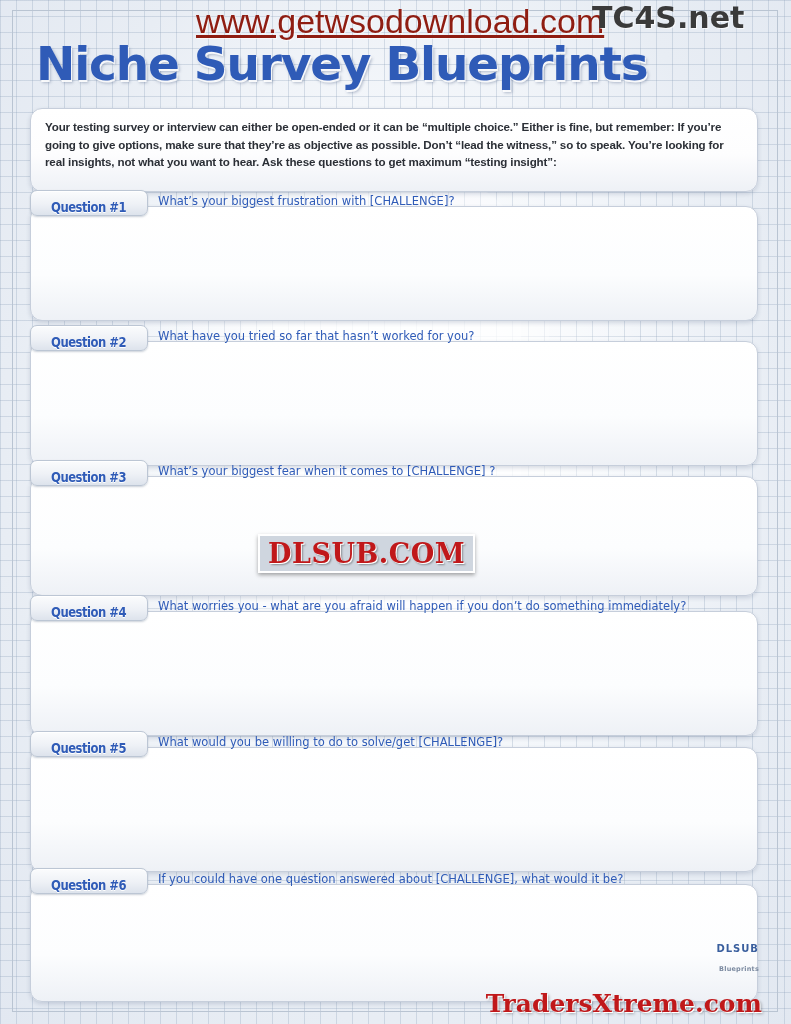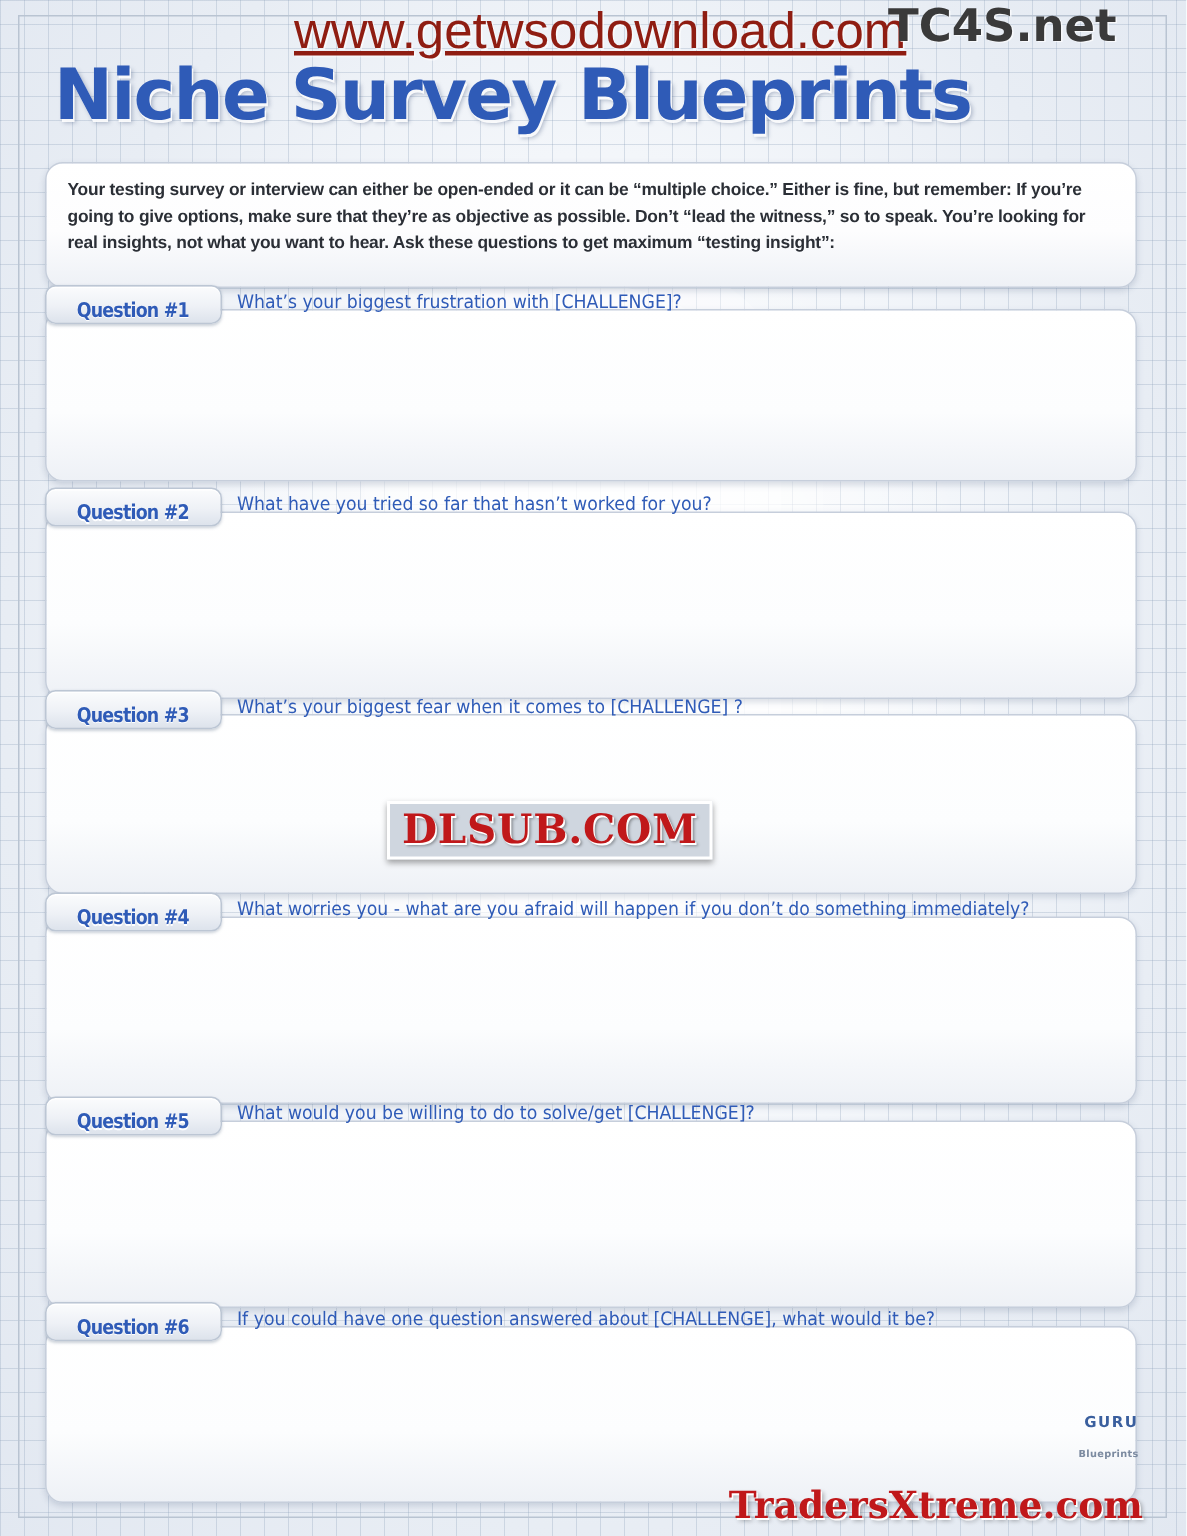--- a/index.html
+++ b/index.html
@@ -297,21 +297,21 @@
 
   <div class="q-block" style="top:868px;">
     <div class="q-answer" style="height:118px;"></div>
     <div class="q-tab">
       <span>Question #6</span>
     </div>
     <div class="q-text">If you could have one question answered about [CHALLENGE], what would it be?</div>
   </div>
 
   <div class="guru-logo">
-    <span class="g1">GURU</span>
+    <span class="g1">DLSUB</span>
     <span class="g2">Blueprints</span>
   </div>
 
   <div class="wm-getwso">www.getwsodownload.com</div>
   <div class="wm-tc4s">TC4S.net</div>
   <div class="wm-dlsub">DLSUB.COM</div>
   <div class="wm-traders">TradersXtreme.com</div>
 
 </div>
 

